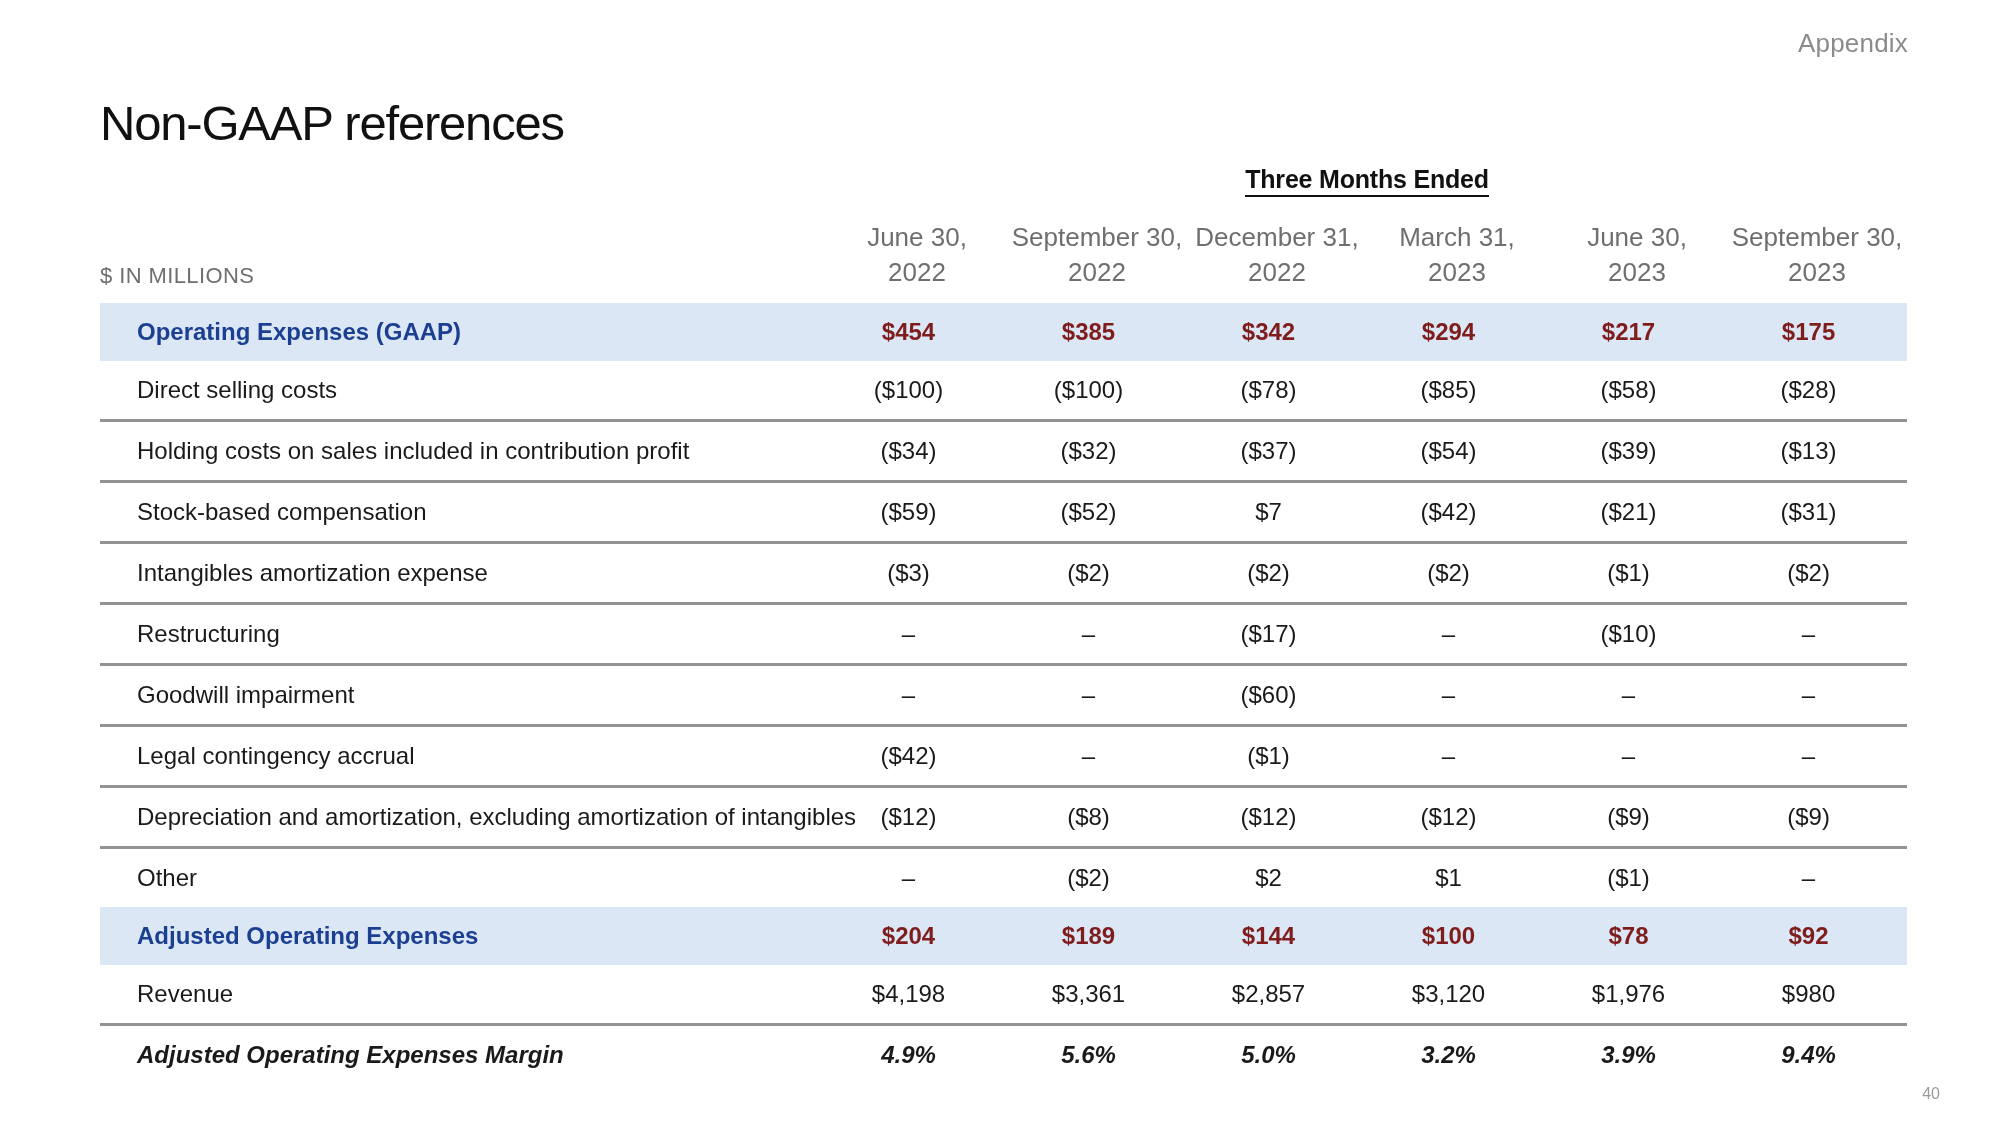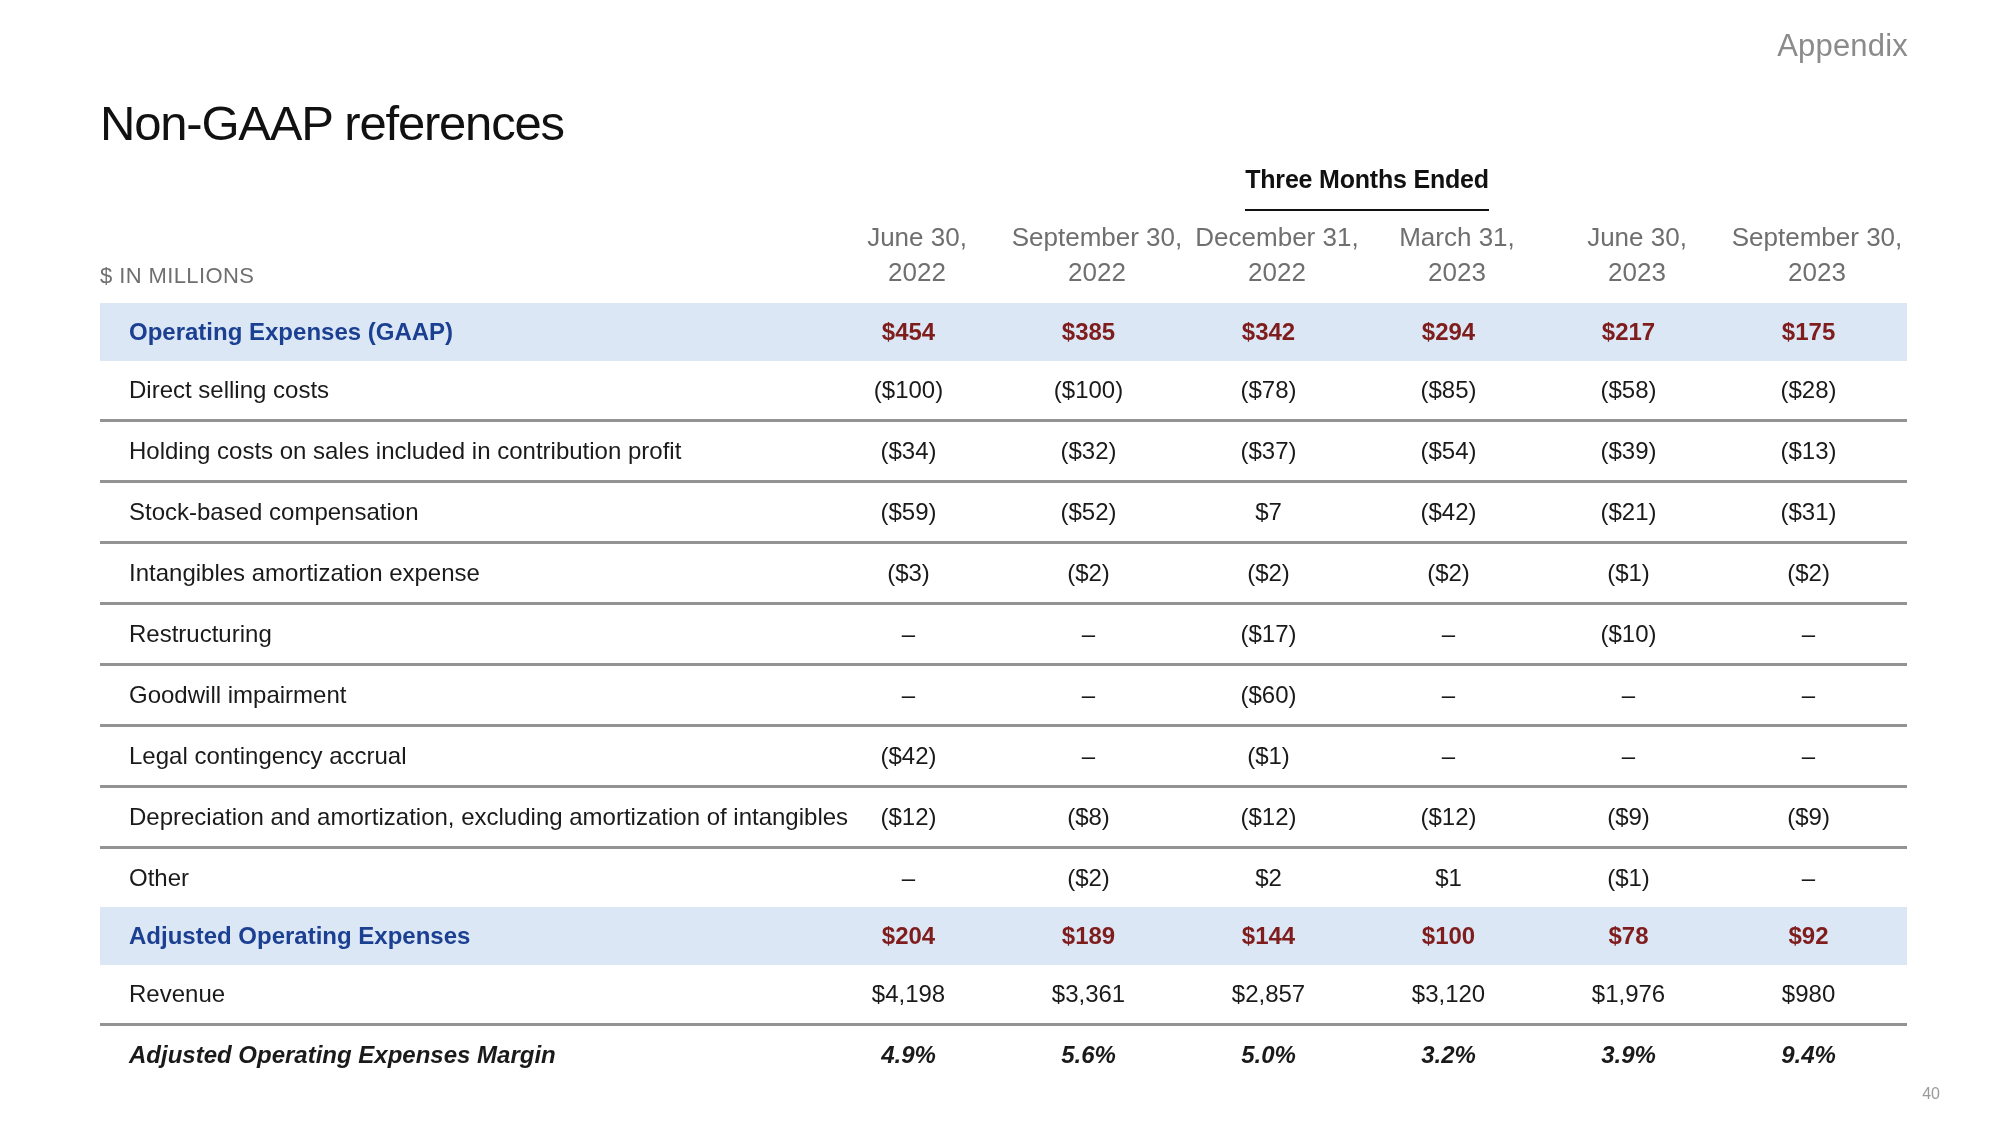--- a/index.html
+++ b/index.html
@@ -14,21 +14,21 @@
     color: #1a1a1a;
     position: relative;
     overflow: hidden;
   }
 
   
   #appendix-label {
     position: absolute;
     top: 28px;
     right: 92px;
-    font-size: 31px;
+    font-size: 26px;
     color: #8b8b8b;
     letter-spacing: 0.2px;
   }
 
   #page-title {
     position: absolute;
     top: 62px;
     left: 100px;
     font-size: 49px;
     font-weight: 400;
@@ -69,21 +69,21 @@
   }
   .span-title {
     font-size: 25px;
     font-weight: 700;
     color: #111111;
     text-align: center;
     letter-spacing: -0.2px;
   }
   .span-title span.u {
     border-bottom: 2px solid #111111;
-    padding-bottom: 16px;
+    padding-bottom: 2px;
   }
 
   
   tr.col-head td {
     vertical-align: bottom;
     padding: 0 0 14px 0;
     border: 0;
   }
   .units-label {
     font-size: 22px;
@@ -100,21 +100,21 @@
   }
 
   
   tr.row td {
     height: 56px;
     font-size: 24px;
     color: #1a1a1a;
     border: 0;
   }
   td.lbl {
-    padding-left: 29px;
+    padding-left: 37px;
     white-space: nowrap;
   }
   td.val {
     text-align: center;
     padding-right: 18px;
     white-space: nowrap;
   }
 
   
   tr.ruled td {

